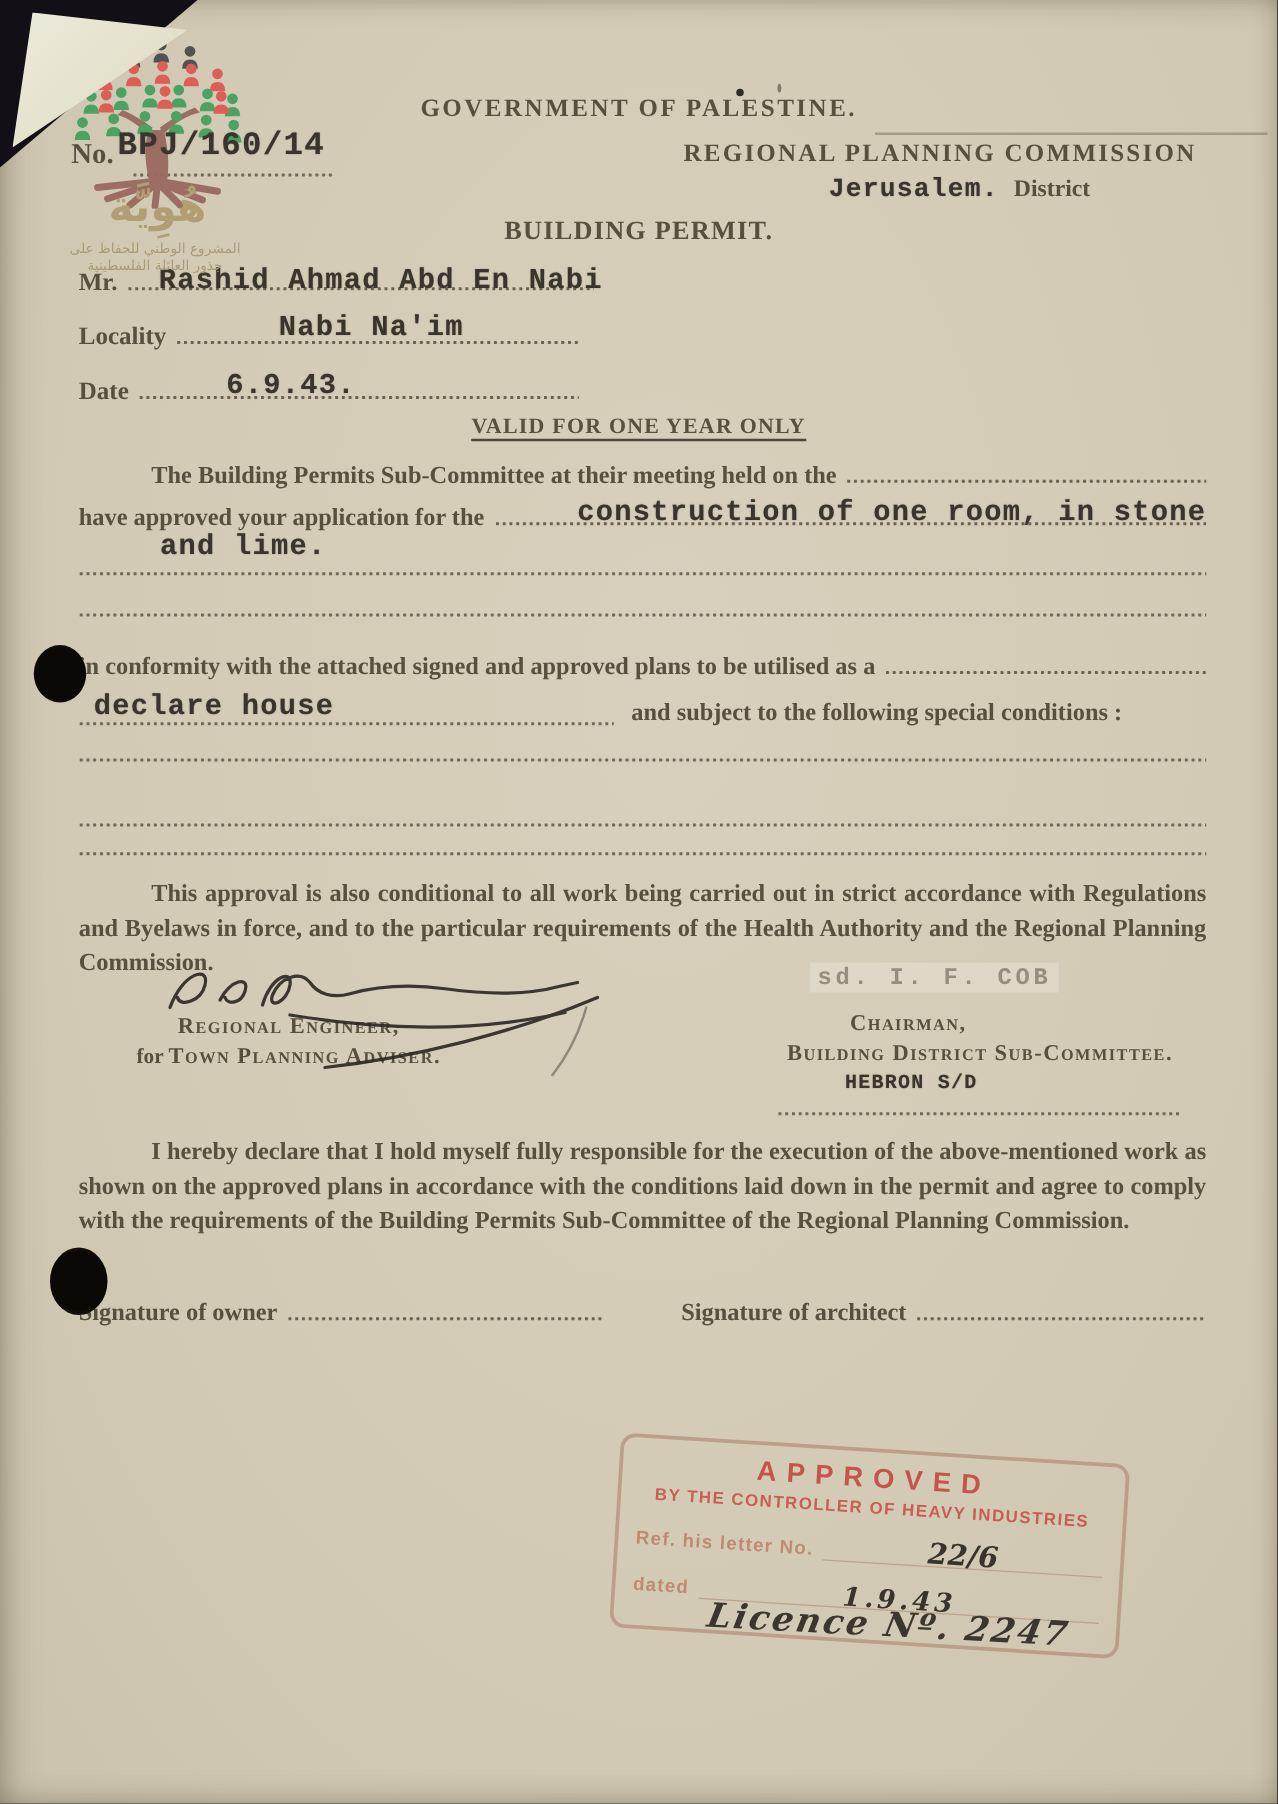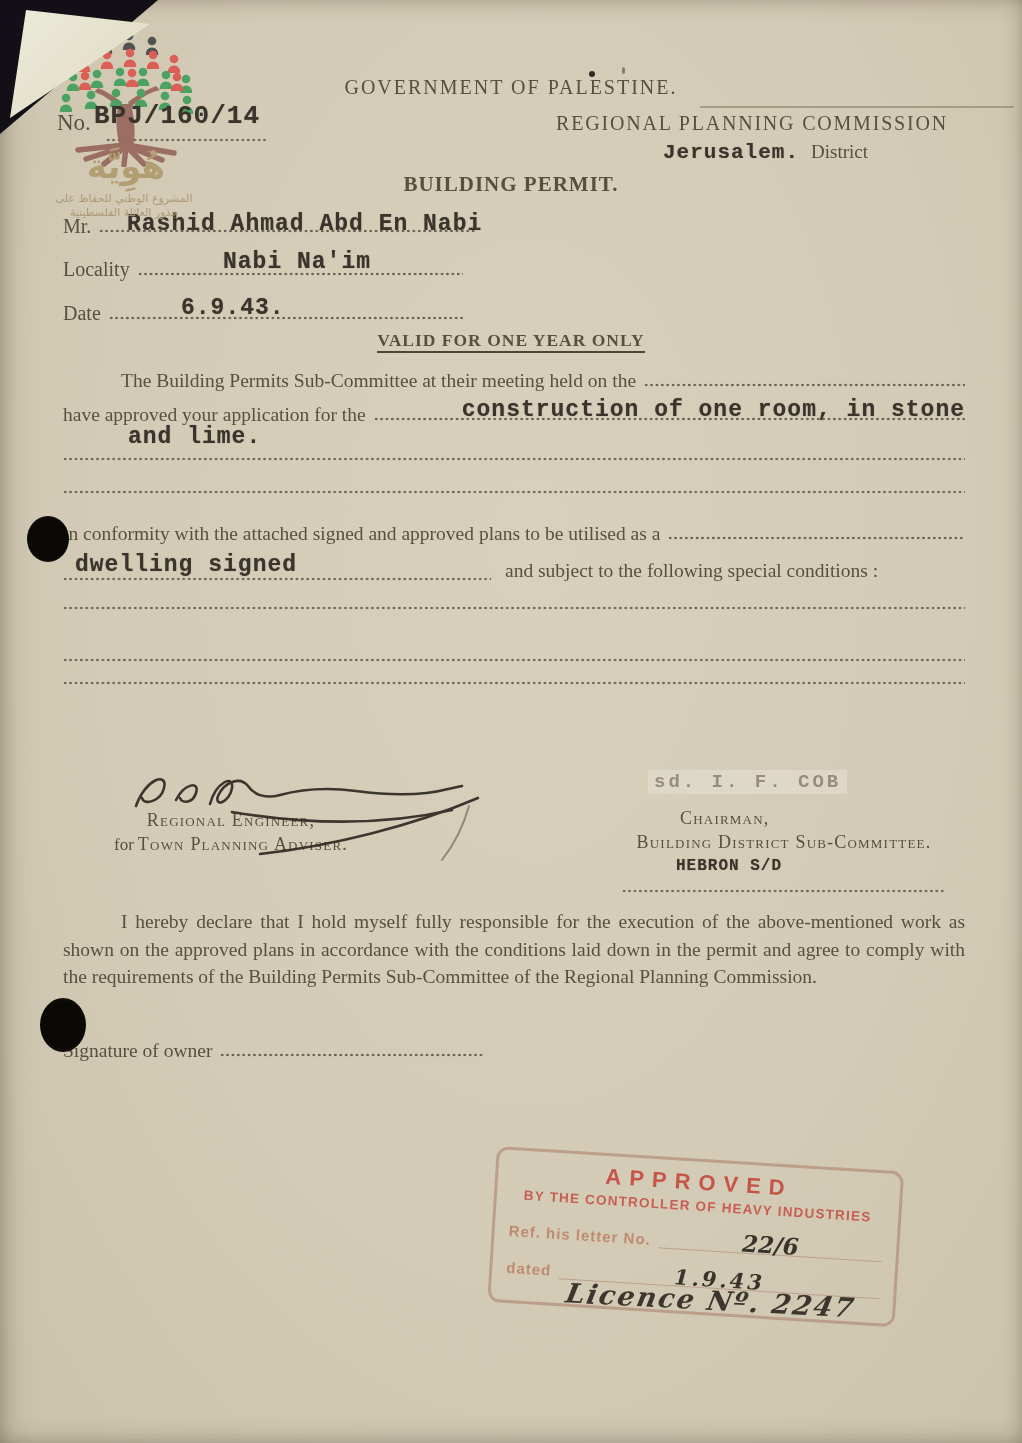--- a/index.html
+++ b/index.html
@@ -12,21 +12,21 @@
                 inset -8px 0 22px -12px rgba(90,80,60,.35),
                 inset 0 -10px 28px -14px rgba(90,80,60,.4),
                 inset 0 10px 24px -14px rgba(120,110,88,.35); }
 
   .corner-dark { position:absolute; left:0; top:0; width:170px; height:145px; z-index:6;
     clip-path: polygon(0 0, 158px 0, 0 134px); background:#120f17; }
   .corner-fold { position:absolute; left:0; top:0; width:170px; height:145px; z-index:7;
     clip-path: polygon(26px 10px, 150px 24px, 10px 118px);
     background: linear-gradient(135deg, #edebdc 0%, #e3e0ca 55%, #cfccb2 100%); }
 
-  .print { font-family:"Liberation Serif","DejaVu Serif",serif; color:#57503e; }
+  .print { font-family:"Liberation Serif","DejaVu Serif",serif; color:#57503e;font-weight:bold; }
   .type  { font-family:"Liberation Mono","DejaVu Sans Mono",monospace; font-weight:700;
            color:#3a352c; letter-spacing:1px; text-shadow:0 0 1px rgba(58,53,44,.5); white-space:nowrap; }
   .sc { font-variant: small-caps; letter-spacing:1.2px; }
   .abs { position:absolute; }
   .ctr { left:0; width:1022px; text-align:center; }
 
   .dots { flex:1; height:4px; margin:0 0 5px 8px;
     background-image: radial-gradient(circle at 2px 2px, rgba(93,86,70,.9) 1.15px, rgba(93,86,70,0) 1.6px);
     background-size:5.4px 4px; background-repeat:repeat-x; background-position:left bottom; }
   .dotrule { position:absolute; height:4px;
@@ -198,33 +198,34 @@
     <div class="dotrule" style="left:63px; top:490px; width:902px;"></div>
 
     <div class="formrow" style="left:63px; top:517px; width:902px; height:28px;">
       <span class="print" style="font-size:19.5px;">in conformity with the attached signed and approved plans to be utilised as a</span>
       <span class="dots"></span>
     </div>
 
     <div class="formrow" style="left:63px; top:552px; width:902px; height:30px;">
       <span style="position:relative; width:428px; height:100%;">
         <span class="dotrule" style="left:0; bottom:1px; width:428px;"></span>
-        <span class="overlay type" style="left:12px; bottom:4px; font-size:23px;">dwelling signed</span>
+        <span class="overlay type" style="left:12px; bottom:4px; font-size:23px;">declare house</span>
       </span>
       <span class="print" style="font-size:19.5px; margin-left:14px;">and subject to the following special conditions :</span>
     </div>
 
     <div class="dotrule" style="left:63px; top:606px; width:902px;"></div>
 
     <div class="abs" style="left:63px; top:630px; width:902px; height:34px;">
       <span class="dotrule" style="left:0; bottom:2px; width:902px;"></span>
     </div>
 
     <div class="dotrule" style="left:63px; top:681px; width:902px;"></div>
 
+    <div class="abs print para indent" style="left:63px; top:702px; width:902px;">This approval is also conditional to all work being carried out in strict accordance with Regulations and Byelaws in force, and to the particular requirements of the Health Authority and the Regional Planning Commission.</div>
 
     <svg class="abs" style="left:112px; top:748px; z-index:4;" width="385" height="115" viewBox="0 0 385 115">
       <g fill="none" stroke="#2e2a23" stroke-width="2.6" stroke-linecap="round" opacity=".92">
         <path d="M24 58 C 34 30 56 24 52 40 C 49 53 32 58 30 50"></path>
         <path d="M64 52 C 72 36 88 32 84 45 C 81 55 70 56 68 50"></path>
         <path d="M98 56 C 104 34 122 26 120 40 C 118 54 102 60 106 48 C 112 34 128 28 136 38 C 142 47 154 51 168 47 C 190 41 214 39 244 43 C 274 47 306 49 336 41 L 350 38"></path>
         <path d="M120 64 C 180 74 260 80 340 62"></path>
         <path d="M148 106 C 220 98 300 78 366 50"></path>
       </g>
       <path d="M330 112 C 344 94 352 76 357 58" fill="none" stroke="#7d776b" stroke-width="2" stroke-linecap="round" opacity=".8"></path>
@@ -241,20 +242,24 @@
     <div class="abs print sc" style="left:680px; top:808px; width:204px; text-align:left; font-size:18px;">Chairman,</div>
     <div class="abs print sc" style="left:588px; top:832px; width:392px; text-align:center; font-size:18px;">Building District Sub-Committee.</div>
 
     <div class="abs type" style="left:676px; top:857px; font-size:16px;">HEBRON S/D</div>
     <div class="dotrule" style="left:622px; top:889px; width:322px;"></div>
 
     <div class="abs print para indent" style="left:63px; top:908px; width:902px;">I hereby declare that I hold myself fully responsible for the execution of the above-mentioned work as shown on the approved plans in accordance with the conditions laid down in the permit and agree to comply with the requirements of the Building Permits Sub-Committee of the Regional Planning Commission.</div>
 
     <div class="formrow" style="left:63px; top:1034px; width:420px; height:28px;">
       <span class="print" style="font-size:19.5px;">Signature of owner</span>
+      <span class="dots"></span>
+    </div>
+    <div class="formrow" style="left:545px; top:1034px; width:420px; height:28px;">
+      <span class="print" style="font-size:19.5px;">Signature of architect</span>
       <span class="dots"></span>
     </div>
 
     <div class="hole" style="left:27px; top:516px; width:42px; height:46px;"></div>
     <div class="hole" style="left:40px; top:998px; width:46px; height:54px;"></div>
 
     <div class="stamp">
       <div class="stamp-l1">APPROVED</div>
       <div class="stamp-l2">BY THE CONTROLLER OF HEAVY INDUSTRIES</div>
       <div class="stamp-row">

